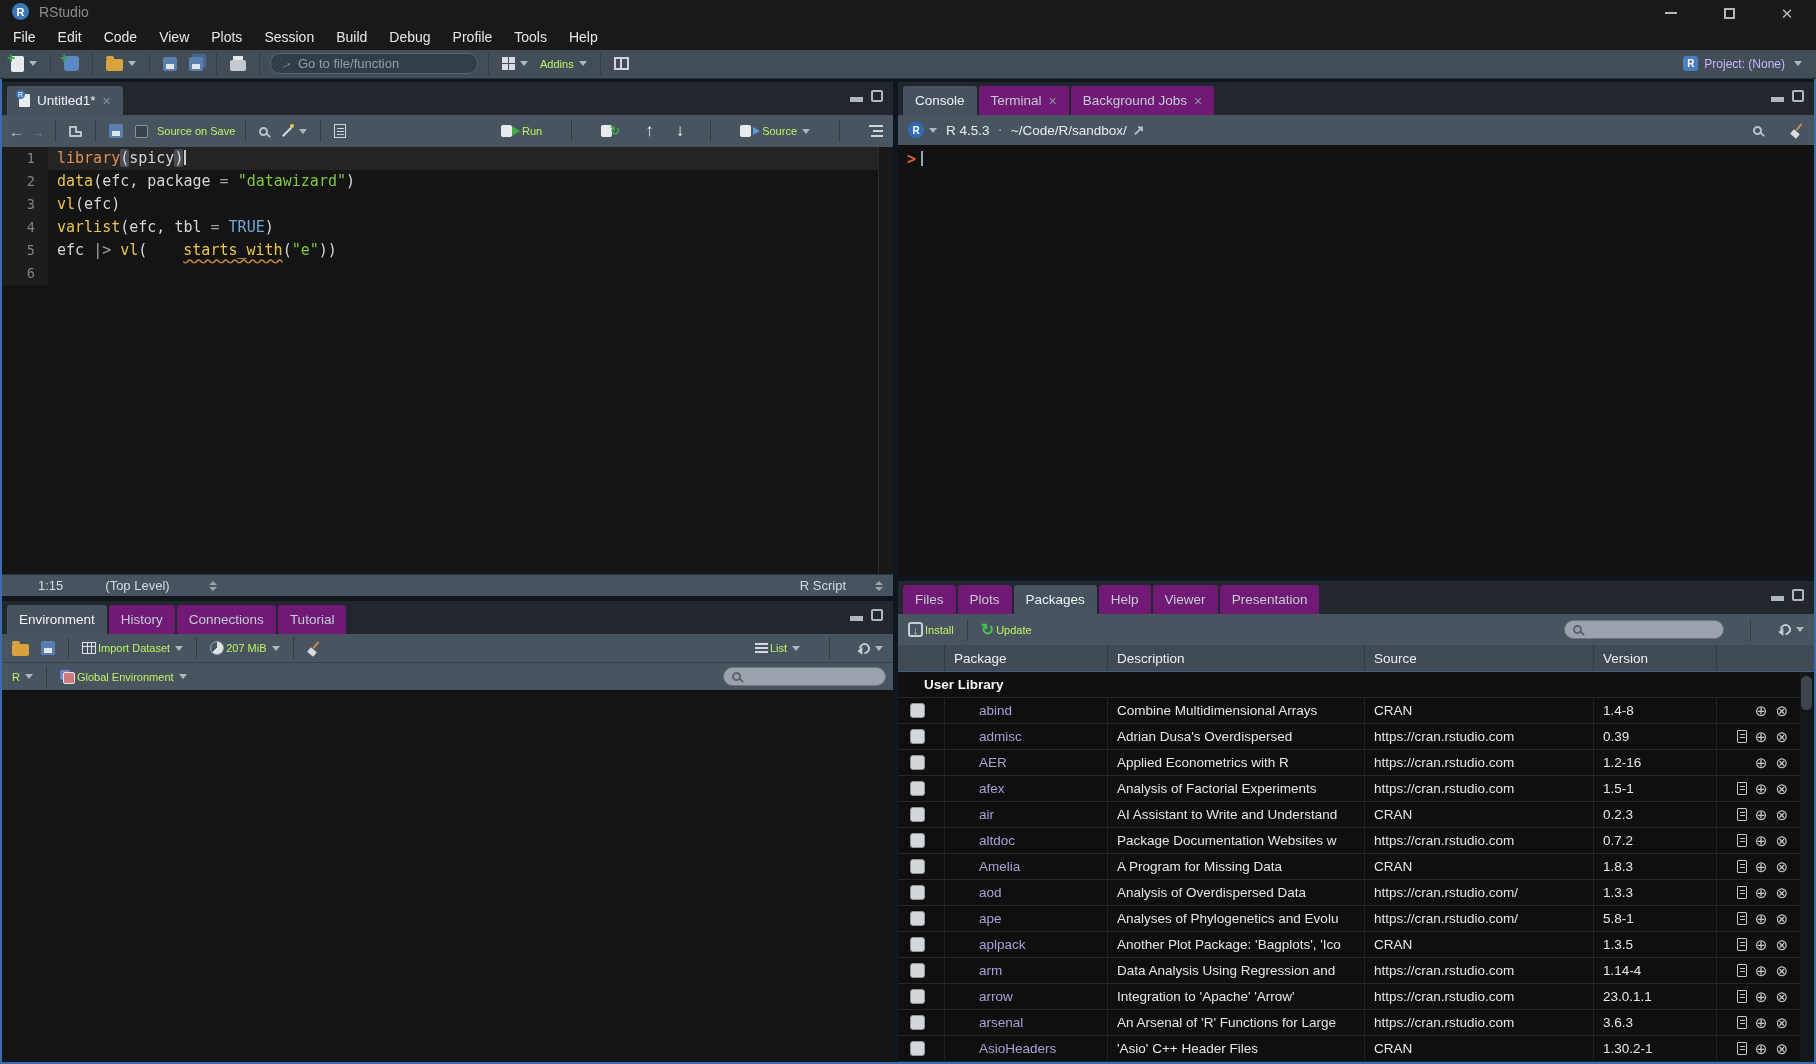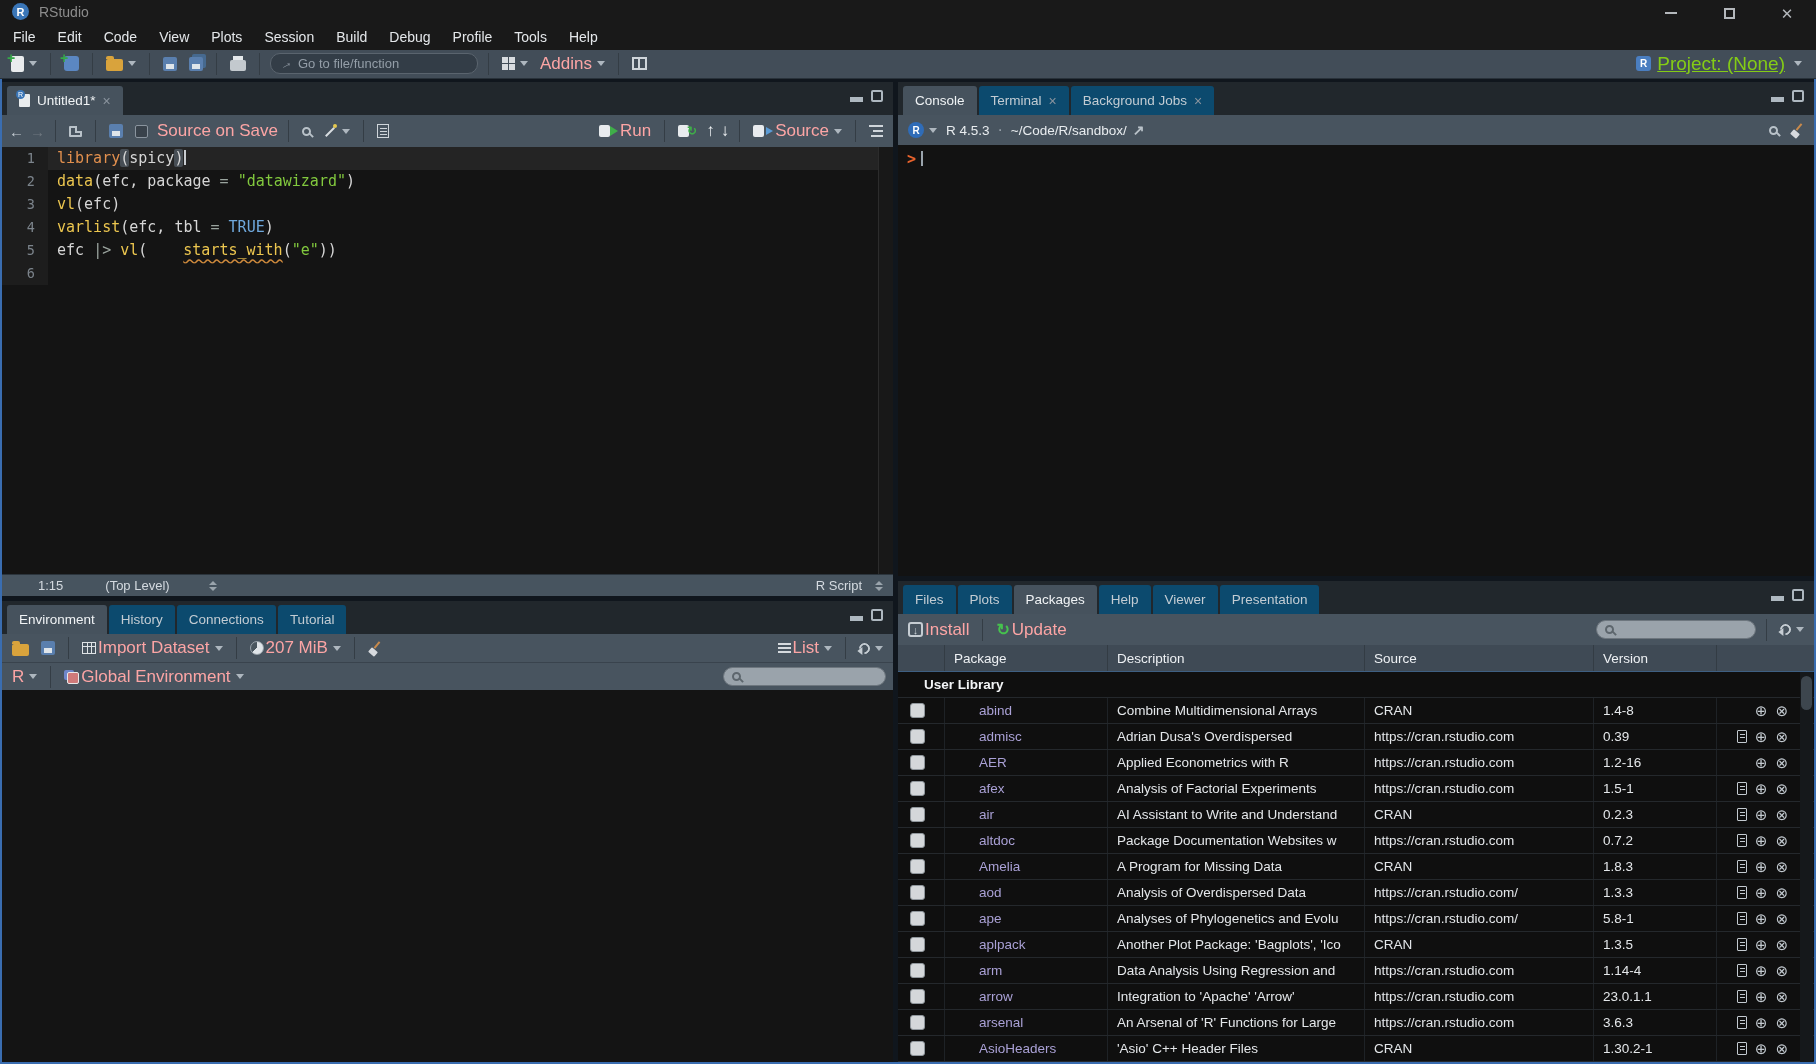--- a/index.html
+++ b/index.html
@@ -19,22 +19,22 @@
 
   
   .menubar { height:28px; display:flex; align-items:center; padding-left:2px; background:#191919; }
   .menu-item { color:#e4e7ea; font-size:14px; padding:4px 11px; cursor:default; }
 
   
   .main-toolbar { height:32px; background:#424d58; border-bottom:1px solid #29323a; display:flex; align-items:center; padding:0 8px; gap:6px; }
   .tb-sep { width:1px; height:22px; background:#343d45; margin:0 4px; flex:none; }
   .caret { width:0; height:0; border-left:4px solid transparent; border-right:4px solid transparent; border-top:5px solid #aeb7bf; margin-left:3px; flex:none; }
   .icbtn { display:flex; align-items:center; gap:2px; padding:2px 3px; }
-  .lbl { color:#fca5a5; font-size:17px; }
-  .dim-lbl { color:#84cc16; font-size:19px;text-decoration:underline; }
+  .lbl { color:#bef264; font-size:11px; }
+  .dim-lbl { color:#c4b5fd; font-size:12px; }
 
   .ic-newdoc { width:13px; height:16px; background:#e9ecee; border-radius:2px; position:relative; }
   .ic-newdoc::after { content:"+"; position:absolute; left:-4px; top:-6px; color:#35a848; font-size:14px; font-weight:bold; }
   .ic-newproj { width:15px; height:15px; background:#5b87c2; border-radius:3px; position:relative; }
   .ic-newproj::after { content:"+"; position:absolute; left:-4px; top:-6px; color:#35a848; font-size:14px; font-weight:bold; }
   .ic-folder { width:17px; height:12px; background:#d9a33c; border-radius:2px; position:relative; margin-top:3px; }
   .ic-folder::before { content:""; position:absolute; top:-3px; left:0; width:8px; height:3px; background:#d9a33c; border-radius:2px 2px 0 0; }
   .ic-save { width:14px; height:14px; background:#5a7fae; border-radius:2px; position:relative; }
   .ic-save::after { content:""; position:absolute; left:3px; top:7px; width:8px; height:5px; background:#dfe5ea; }
   .ic-saveall { width:14px; height:14px; background:#5a7fae; border-radius:2px; position:relative; box-shadow:3px -3px 0 #46698f; }
@@ -58,21 +58,21 @@
   .ic-rcube { width:15px; height:15px; border-radius:3px; background:#4a7ec0; color:#fff; font-size:10px; font-weight:bold; display:flex; align-items:center; justify-content:center; }
 
   
   .workspace { flex:1; background:#10161d; border-left:2px solid #3a6db0; border-right:2px solid #3a6db0; border-bottom:2px solid #3a6db0; display:flex; gap:5px; padding-top:3px; }
   .col-left { width:891px; display:flex; flex-direction:column; gap:5px; }
   .col-right { flex:1; display:flex; flex-direction:column; gap:5px; }
   .pane { background:#141414; display:flex; flex-direction:column; overflow:hidden; }
 
   
   .tabstrip { height:33px; background:#21272c; display:flex; align-items:flex-end; padding-left:5px; flex:none; position:relative; }
-  .tab { height:29px; display:flex; align-items:center; gap:7px; padding:0 12px; background:#0c4a6e; color:#c3ccd3; font-size:13.5px; border-radius:3px 3px 0 0; margin-right:2px; }
+  .tab { height:29px; display:flex; align-items:center; gap:7px; padding:0 12px; background:#701a75; color:#c3ccd3; font-size:13.5px; border-radius:3px 3px 0 0; margin-right:2px; }
   .tab.active { background:#46525d; color:#f0f3f5; }
   .tab .tab-close { color:#8a949e; font-size:14px; }
   .pane-mm { position:absolute; right:10px; top:8px; display:flex; gap:8px; align-items:center; }
   .mm-min { width:13px; height:11px; border-bottom:5px solid #aeb8c0; }
   .mm-max { width:12px; height:12px; border:2px solid #aeb8c0; border-radius:2px; }
 
   
   .pane-tb { background:#48545f; display:flex; align-items:center; padding:0 7px; gap:6px; flex:none; }
   .ic-search { width:9px; height:9px; border:2px solid #b9c2c9; border-radius:50%; position:relative; flex:none; }
   .ic-search::after { content:""; position:absolute; width:6px; height:2px; background:#b9c2c9; transform:rotate(45deg); right:-5px; bottom:-2px; }
@@ -142,21 +142,21 @@
     linear-gradient(#d6dade,#d6dade) 0 0/13px 2px no-repeat,
     linear-gradient(#d6dade,#d6dade) 0 4px/13px 2px no-repeat,
     linear-gradient(#d6dade,#d6dade) 0 8px/13px 2px no-repeat; }
   .ic-layers { width:15px; height:14px; position:relative; }
   .ic-layers::before { content:""; position:absolute; left:0; top:0; width:10px; height:10px; background:#6f86c9; border-radius:2px; }
   .ic-layers::after { content:""; position:absolute; right:0; bottom:0; width:10px; height:10px; background:#cf7a7a; border-radius:2px; border:1px solid #e8e8e8; }
   .search-box { display:flex; align-items:center; gap:6px; height:19px; border-radius:10px; background:#9aa3ab; border:1px solid #6d767e; padding:0 8px; }
   .search-box input { background:transparent; border:none; outline:none; width:130px; font-size:12px; color:#2e3338; }
   .env-body { flex:1; background:#121212; position:relative; }
   .env-empty { position:absolute; top:52px; left:0; right:0; text-align:center; color:#cdd2d6; font-size:14.5px; }
-  .right-group { margin-left:auto; display:flex; align-items:center; gap:6px; }
+  .right-group { margin-left:auto; display:flex; align-items:center; gap:22px; }
 
   
   .console-pane { height:494px; }
   .con-tb { height:30px; }
   .rbadge { width:16px; height:16px; border-radius:50%; background:#2f6cb8; color:#fff; font-size:10px; font-weight:bold; display:flex; align-items:center; justify-content:center; }
   .con-path { color:#e8ecef; font-size:13.5px; }
   .con-dot { color:#9aa4ac; margin:0 2px; }
   .ic-share { color:#b9c2c9; font-size:14px; font-weight:bold; }
   .console-body { flex:1; background:#121212; font-family:"DejaVu Sans Mono","Liberation Mono",monospace; font-size:15px; padding:5px 0 0 9px; }
   .prompt { color:#e8622c; font-weight:bold; }

